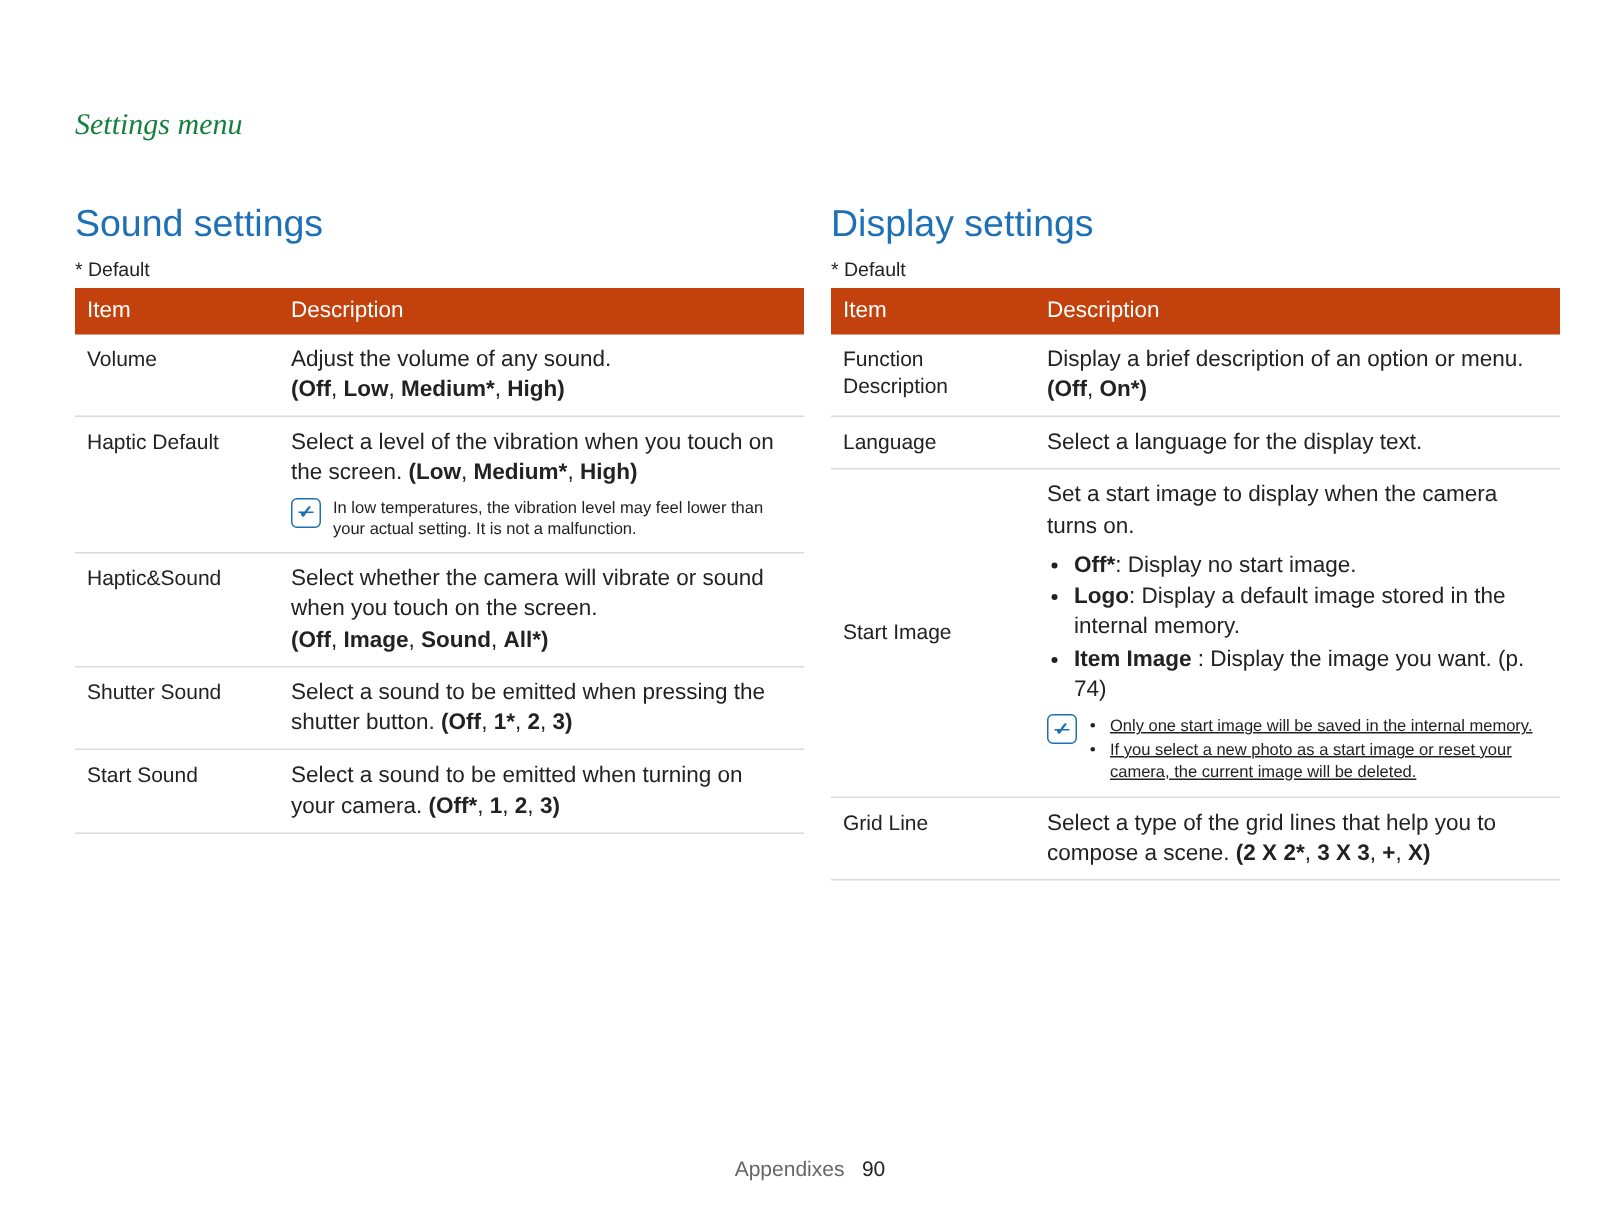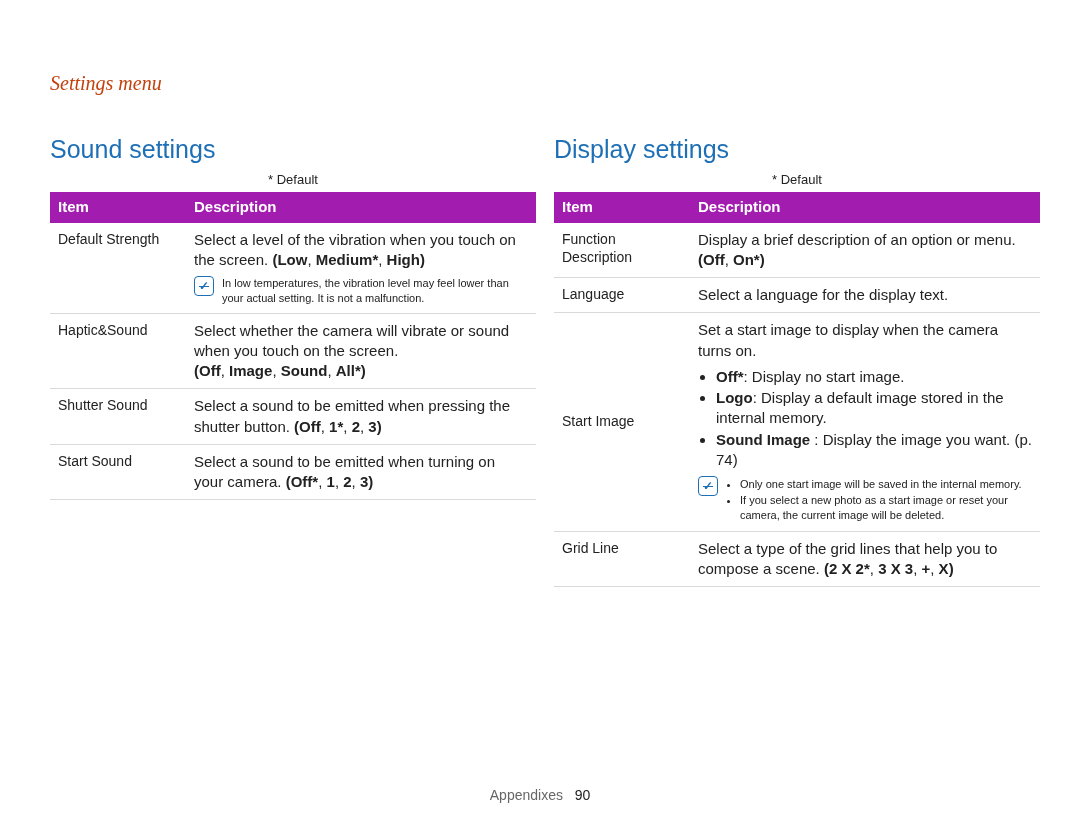--- a/index.html
+++ b/index.html
@@ -14,21 +14,21 @@
     line-height: 1.35;
   }
   .page {
     box-sizing: border-box;
     width: 1080px;
     height: 815px;
     padding: 70px 40px 30px 50px;
     position: relative;
   }
   .breadcrumb {
-    color: #c2410c;
+    color: #15803d;
     font-size: 20px;
     font-style: italic;
     font-family: Georgia, 'Times New Roman', serif;
     margin-bottom: 8px;
   }
   .columns {
     display: flex;
     gap: 18px;
     margin-top: 36px;
   }
@@ -36,33 +36,33 @@
     flex: 1;
     min-width: 0;
   }
   .section-title {
     color: #1d6fb6;
     font-size: 25px;
     font-weight: 400;
     margin: 0 0 4px 0;
   }
   .default-note {
-    text-align: center;
+    text-align: left;
     font-size: 13px;
     color: #222;
     margin-bottom: 4px;
   }
   table.settings {
     width: 100%;
     border-collapse: collapse;
   }
   table.settings th {
-    background: #a21caf;
+    background: #c2410c;
     color: #fff;
-    font-weight: 700;
+    font-weight: 400;
     text-align: left;
     padding: 5px 8px;
     font-size: 15px;
   }
   table.settings th.col-item { width: 120px; }
   table.settings td {
     border-bottom: 1px solid #d9d9d9;
     padding: 7px 8px 7px 8px;
     vertical-align: top;
     font-size: 15px;
@@ -103,24 +103,24 @@
   }
   ul.bullets {
     margin: 6px 0 0 18px;
     padding: 0;
   }
   ul.bullets li { margin: 1px 0; }
   ul.note-list {
     margin: 0;
     padding-left: 14px;
   }
-  ul.note-list li { margin: 1px 0; }
+  ul.note-list li { margin: 1px 0; text-decoration: underline; }
   .footer {
     position: absolute;
-    bottom: 10px;
+    bottom: 26px;
     left: 0;
     width: 100%;
     text-align: center;
     font-size: 14px;
     color: #666;
   }
   .footer .pg { color: #222; }
   b { font-weight: 700; }
 </style>
 </head>
@@ -136,23 +136,30 @@
       <div class="default-note">* Default</div>
       <table class="settings">
         <thead>
           <tr>
             <th class="col-item">Item</th>
             <th>Description</th>
           </tr>
         </thead>
         <tbody>
 
-
-          <tr>
-            <td class="item">Default Strength</td>
+          <tr>
+            <td class="item">Volume</td>
+            <td>
+              <p class="desc-line">Adjust the volume of any sound.</p>
+              <span class="opts"><span>(</span><b>Off</b><span class="sep">, </span><b>Low</b><span class="sep">, </span><b>Medium*</b><span class="sep">, </span><b>High</b><span>)</span></span>
+            </td>
+          </tr>
+
+          <tr>
+            <td class="item">Haptic Default</td>
             <td>
               <span>Select a level of the vibration when you touch on the screen. </span>
               <span class="opts"><span>(</span><b>Low</b><span class="sep">, </span><b>Medium*</b><span class="sep">, </span><b>High</b><span>)</span></span>
               <div class="note-block">
                 <span class="note-icon">✓</span>
                 <span class="note-text">In low temperatures, the vibration level may feel lower than your actual setting. It is not a malfunction.</span>
               </div>
             </td>
           </tr>
 
@@ -209,21 +216,21 @@
             <td>Select a language for the display text.</td>
           </tr>
 
           <tr>
             <td class="item" style="vertical-align:middle">Start Image</td>
             <td>
               <span>Set a start image to display when the camera turns on.</span>
               <ul class="bullets">
                 <li><b>Off*</b><span>: Display no start image.</span></li>
                 <li><b>Logo</b><span>: Display a default image stored in the internal memory.</span></li>
-                <li><b>Sound Image</b><span> : Display the image you want. (p. 74)</span></li>
+                <li><b>Item Image</b><span> : Display the image you want. (p. 74)</span></li>
               </ul>
               <div class="note-block">
                 <span class="note-icon">✓</span>
                 <ul class="note-list">
                   <li>Only one start image will be saved in the internal memory.</li>
                   <li>If you select a new photo as a start image or reset your camera, the current image will be deleted.</li>
                 </ul>
               </div>
             </td>
           </tr>

